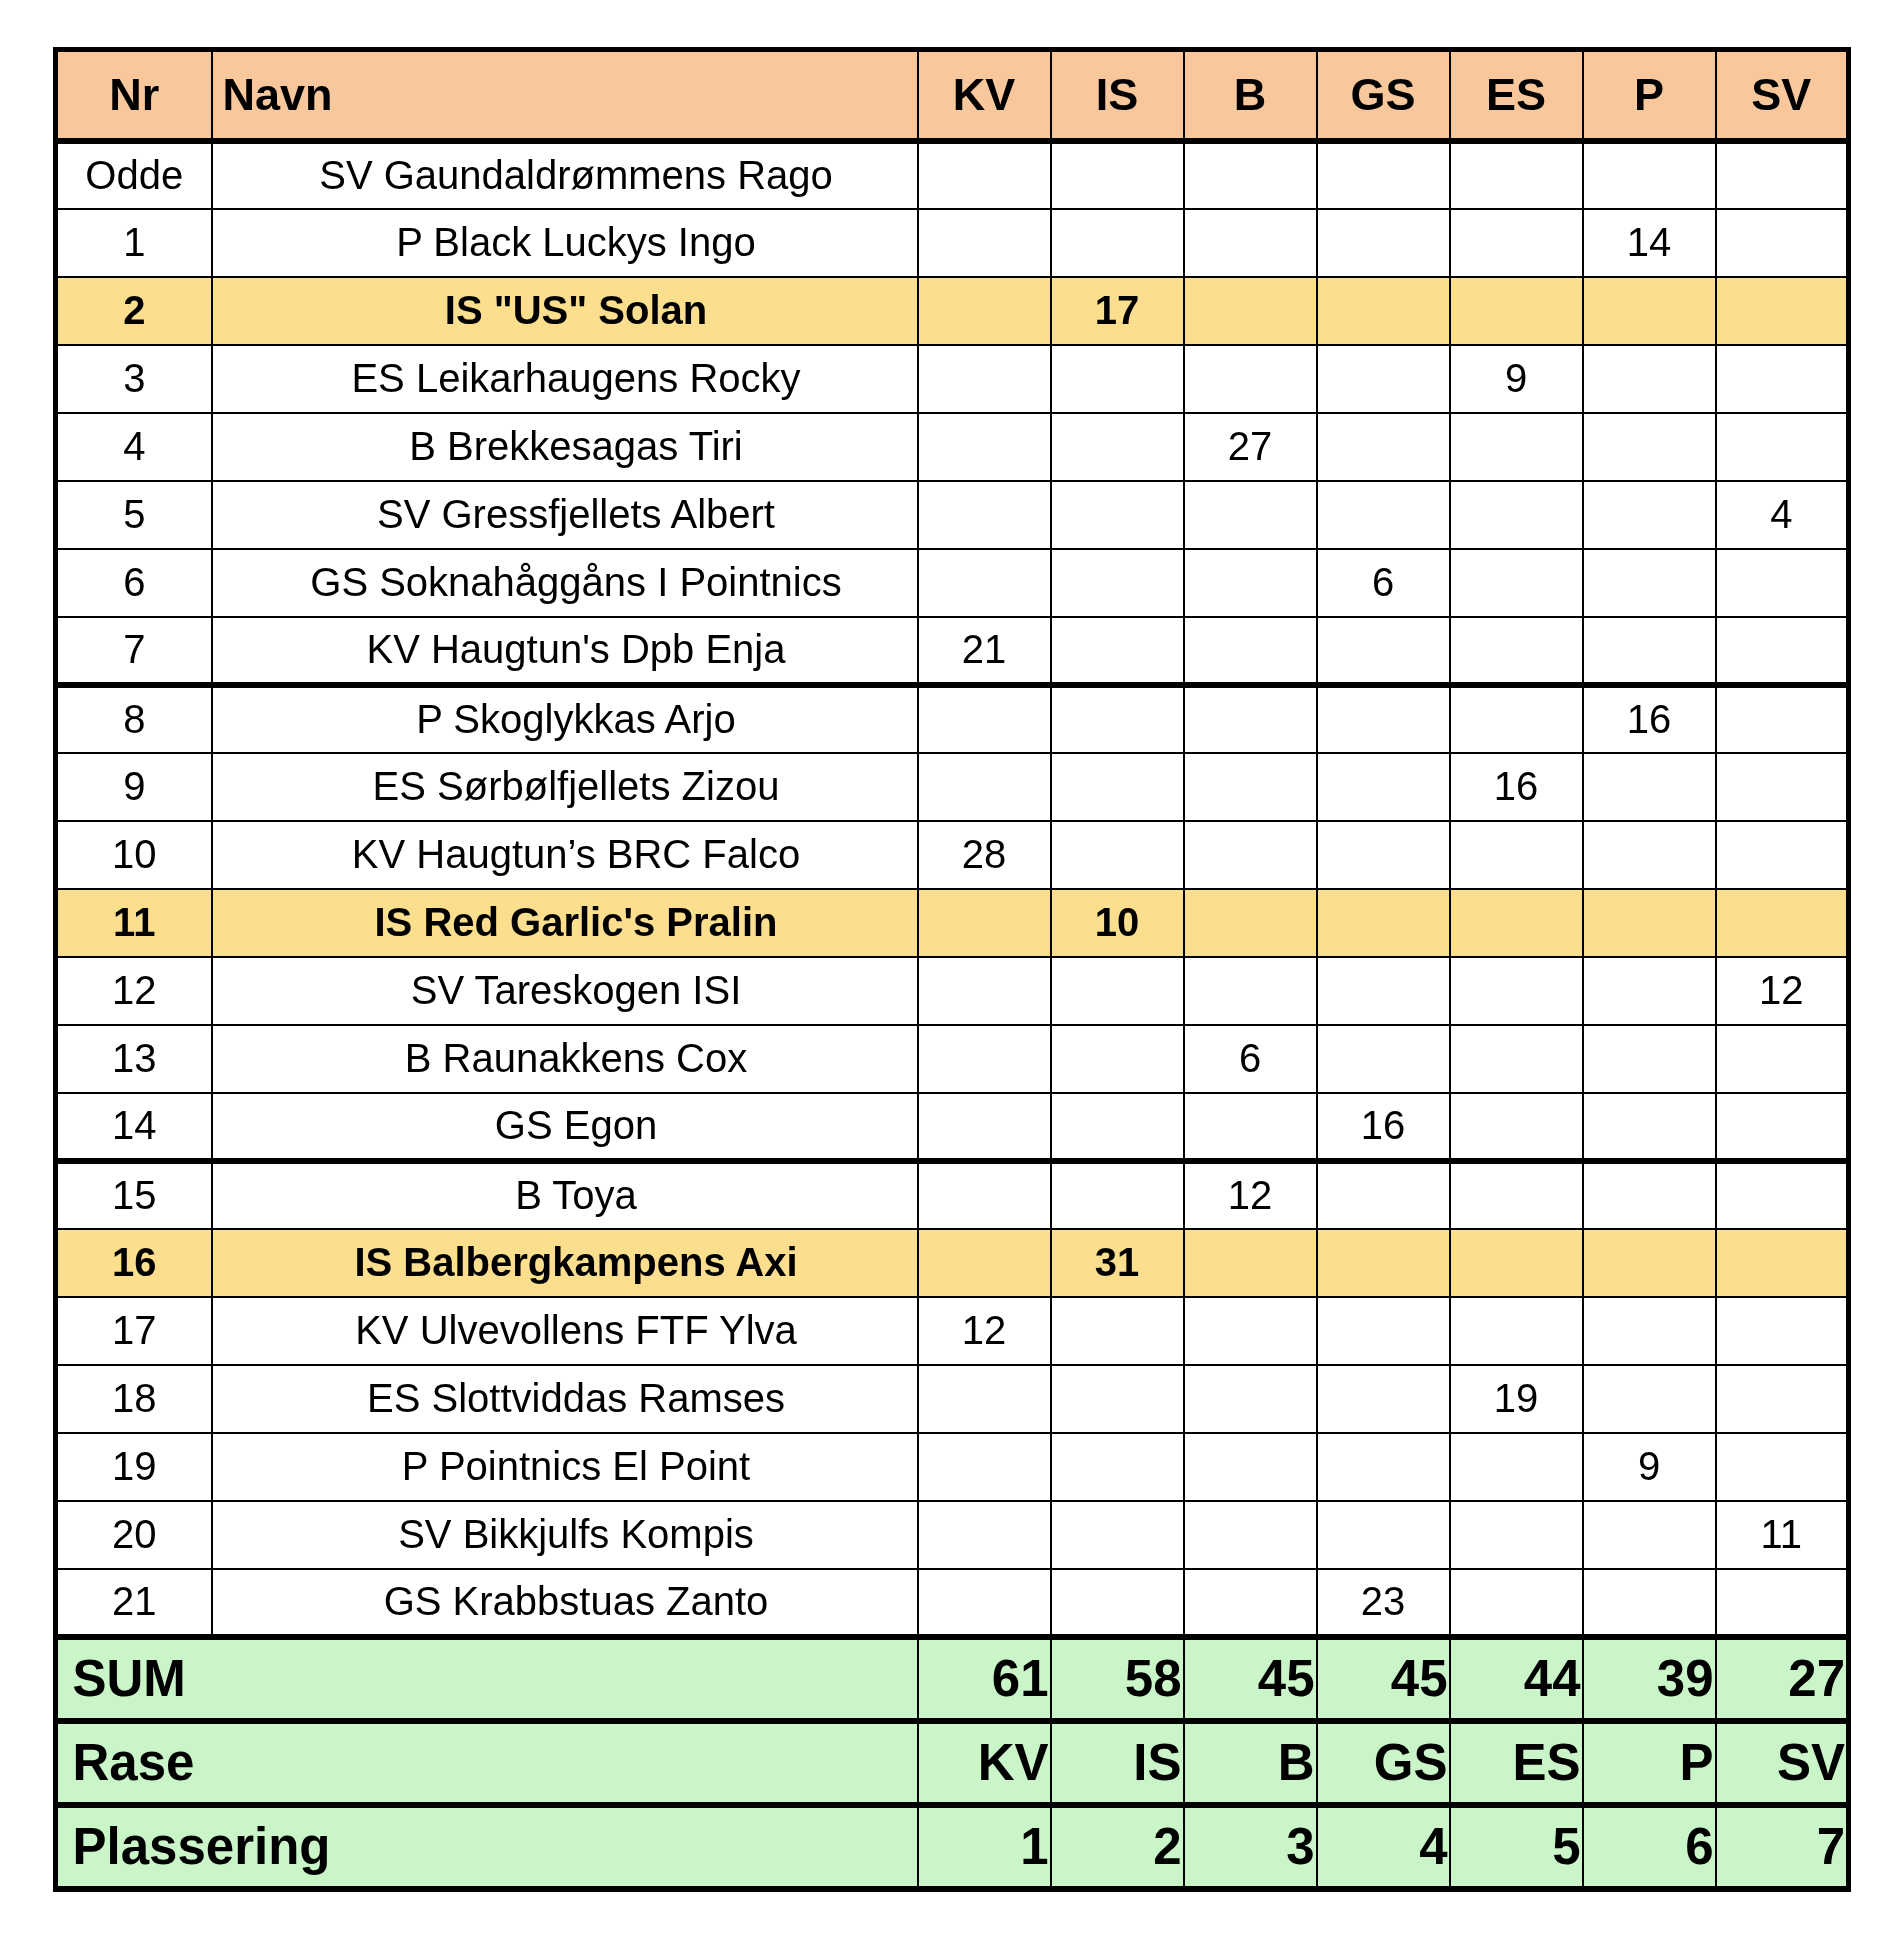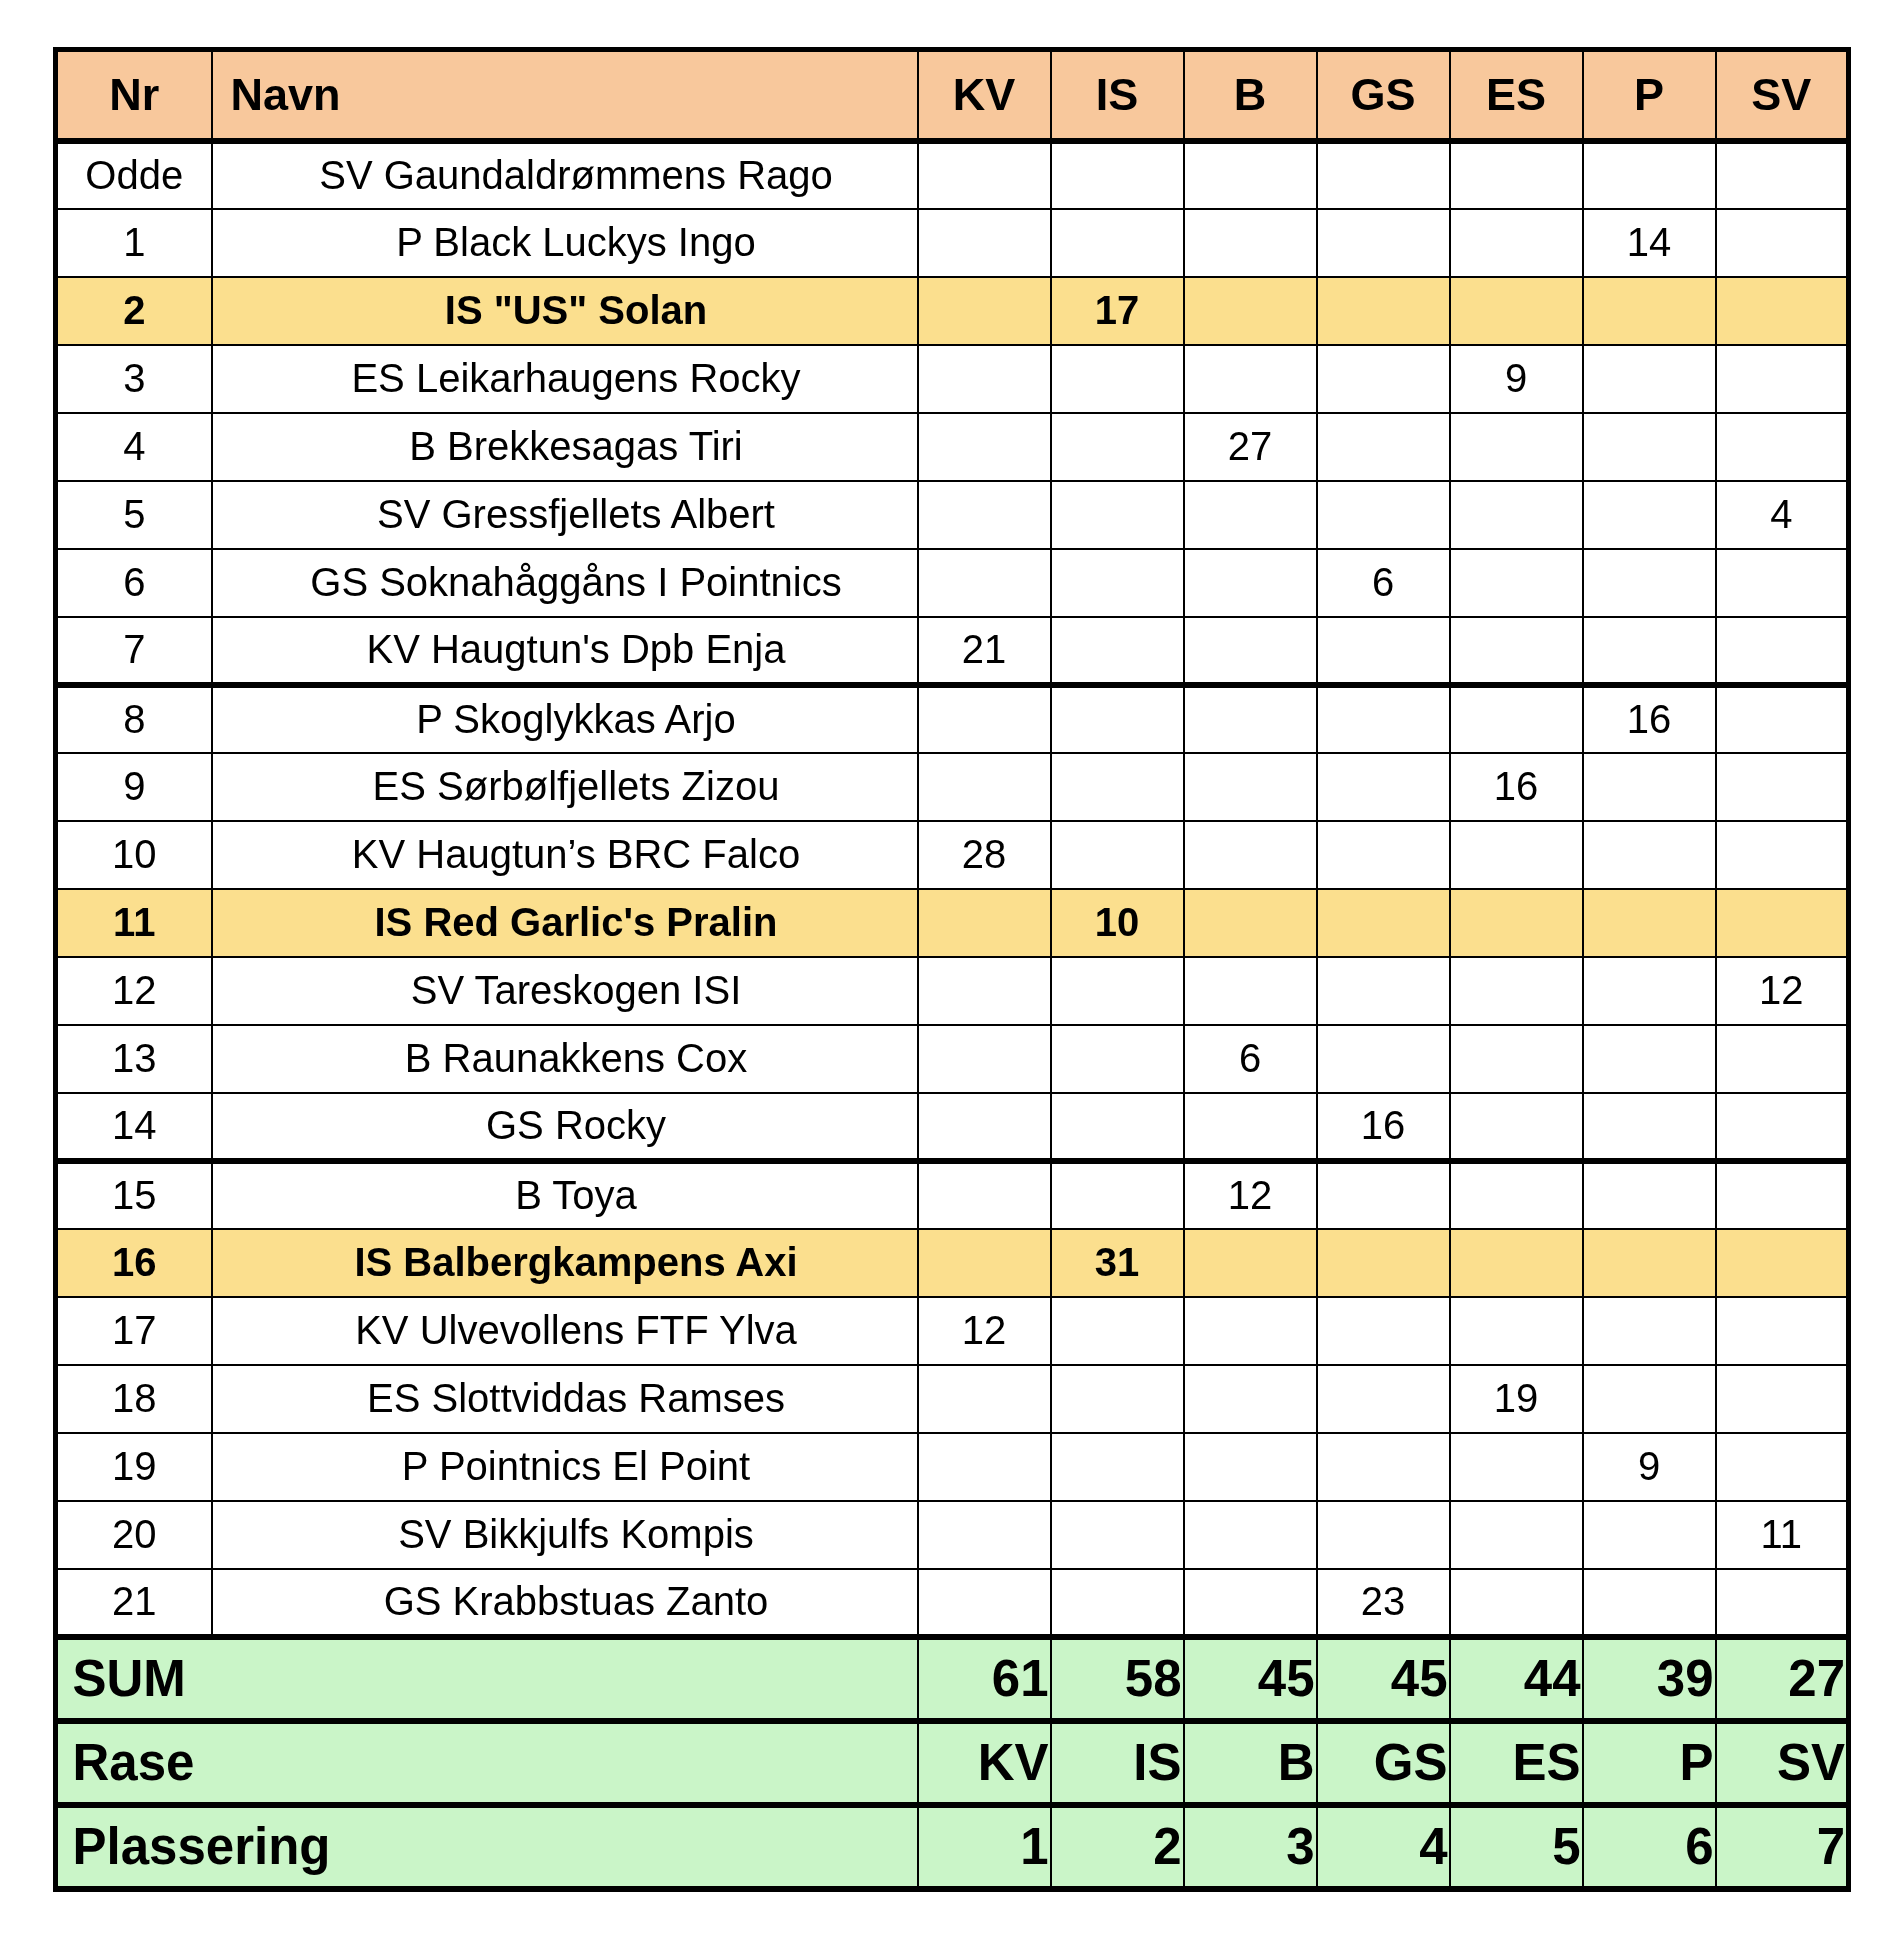--- a/index.html
+++ b/index.html
@@ -35,21 +35,21 @@
     vertical-align: middle;
   }
   thead tr { height: 91px; }
   thead th {
     background: var(--header-bg);
     font-size: 45px;
     font-weight: bold;
     text-align: center;
     border-bottom-width: 6px;
   }
-  thead th.navn { text-align: left; padding-left: 18px; }
+  thead th.navn { text-align: left; padding-left: 10px; }
 
   tbody tr { height: 68px; }
   tbody td { font-size: 40px; background: #ffffff; }
   td.nr   { text-align: center; }
   td.navn { text-align: center; padding-left: 24px; }
   td.val  { text-align: center; }
 
   tr.highlight td {
     background: var(--highlight-bg);
     font-weight: bold;
@@ -240,21 +240,21 @@
           <td class="val"></td>
           <td class="val"></td>
           <td class="val">6</td>
           <td class="val"></td>
           <td class="val"></td>
           <td class="val"></td>
           <td class="val"></td>
         </tr>
         <tr class="group-end">
           <td class="nr">14</td>
-          <td class="navn">GS Rocky</td>
+          <td class="navn">GS Egon</td>
           <td class="val"></td>
           <td class="val"></td>
           <td class="val"></td>
           <td class="val">16</td>
           <td class="val"></td>
           <td class="val"></td>
           <td class="val"></td>
         </tr>
         <tr class="">
           <td class="nr">15</td>

